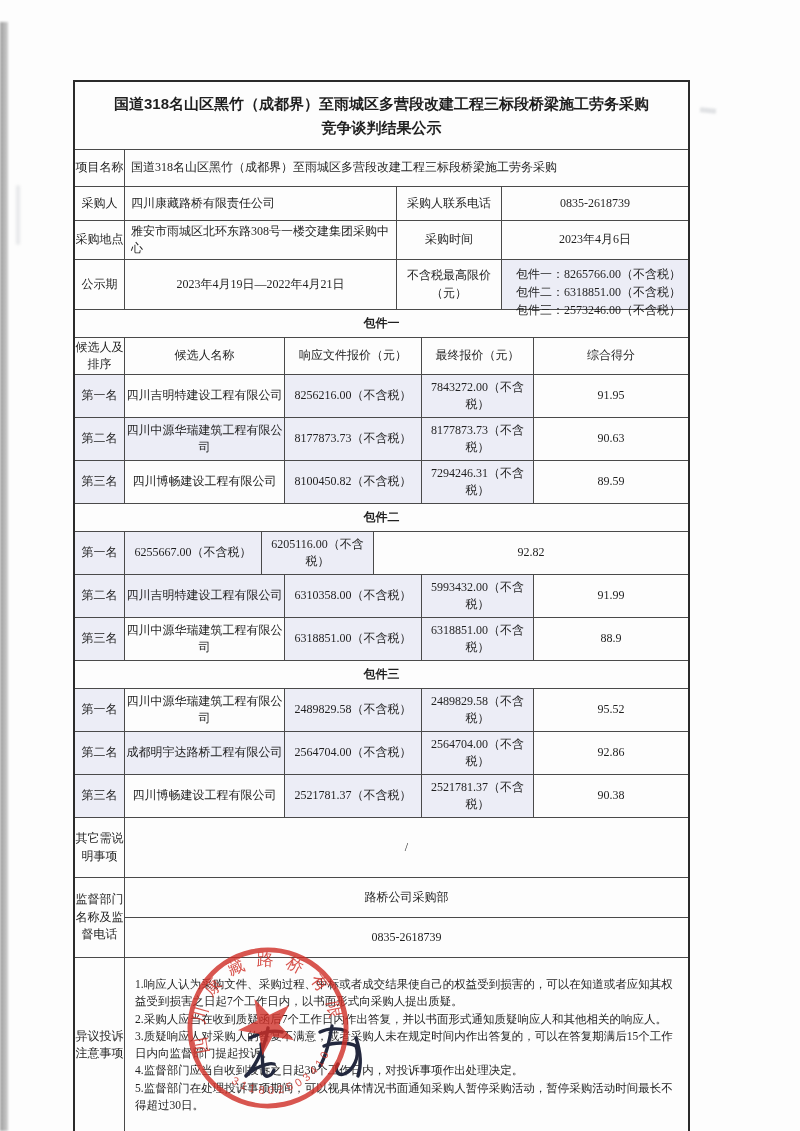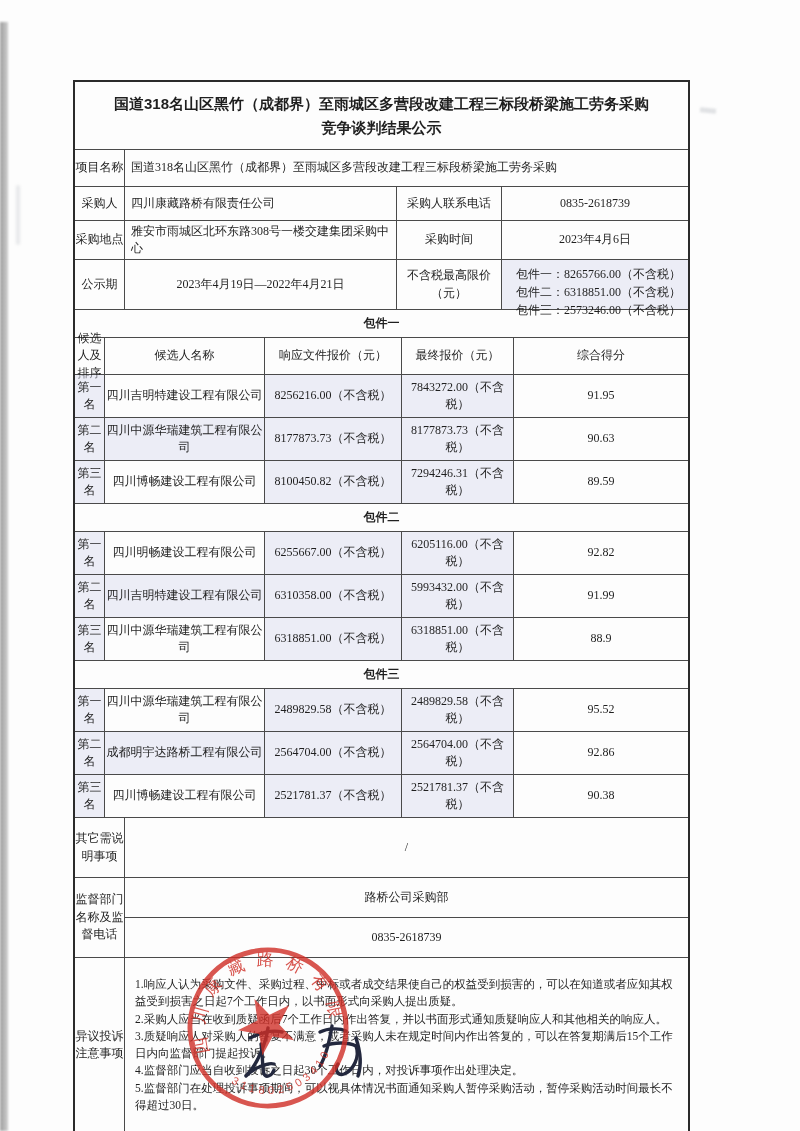--- a/index.html
+++ b/index.html
@@ -42,21 +42,21 @@
   .r-cand{height:43px;}
   .r-other{height:60px;}
   .r-superv{height:80px;}
   .r-objection{height:175px;}
   .r-sign{height:55px;}
 
   .c-label{width:50px;padding:0;}
   .c-val{width:272px;}
   .c-l2{width:105px;}
   .c-v2{flex:1;}
-  .c-rank{width:30px;padding:0;}
+  .c-rank{width:50px;padding:0;}
   .c-name{width:160px;}
   .c-doc{width:137px;}
   .c-final{width:112px;}
   .c-score{flex:1;}
 
   .limit-cell{flex-direction:column;align-items:flex-start;justify-content:center;
     padding:16px 0 2px 14px;line-height:1.5;}
   .superv-right{flex:1;display:flex;flex-direction:column;}
   .superv-sub{flex:1;display:flex;align-items:center;justify-content:center;}
   .superv-sub:first-child{border-bottom:1px solid #4a4a4a;text-align:right;}
@@ -161,21 +161,20 @@
     <div class="cell c-doc tint">8100450.82（不含税）</div>
     <div class="cell c-final tint">7294246.31（不含税）</div>
     <div class="cell c-score">89.59</div>
   </div>
 
   <div class="row pkg-head">
     <div class="cell">包件二</div>
   </div>
   <div class="row r-cand">
     <div class="cell c-rank tint">第一名</div>
-    <div class="cell c-name">四川明畅建设工程有限公司</div>
     <div class="cell c-doc tint">6255667.00（不含税）</div>
     <div class="cell c-final tint">6205116.00（不含税）</div>
     <div class="cell c-score">92.82</div>
   </div>
   <div class="row r-cand">
     <div class="cell c-rank tint">第二名</div>
     <div class="cell c-name tint">四川吉明特建设工程有限公司</div>
     <div class="cell c-doc tint">6310358.00（不含税）</div>
     <div class="cell c-final tint">5993432.00（不含税）</div>
     <div class="cell c-score">91.99</div>

